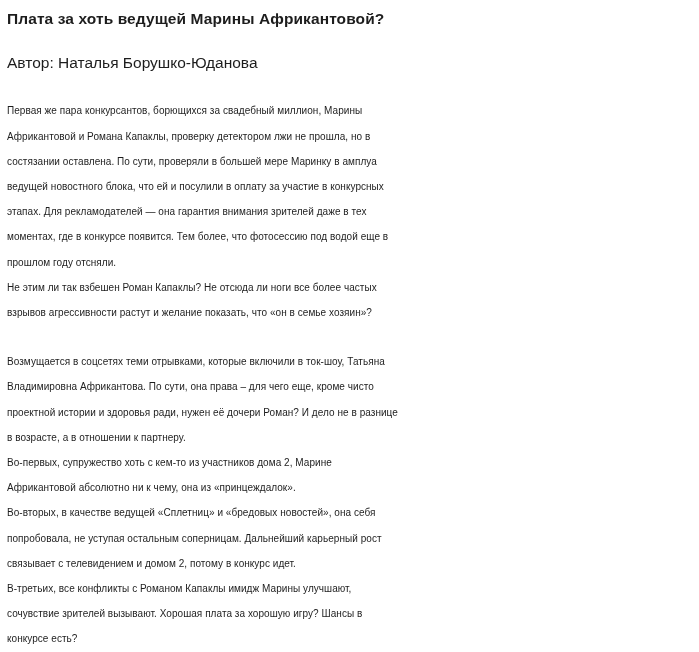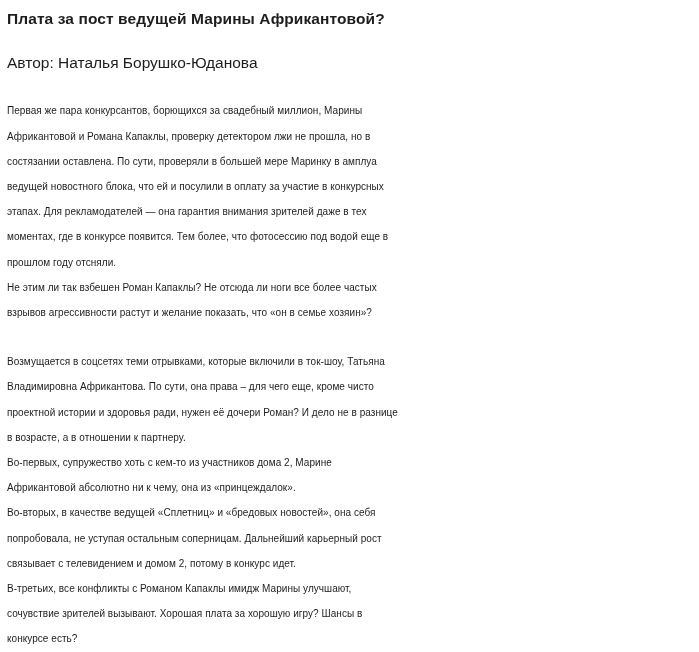--- a/index.html
+++ b/index.html
@@ -44,21 +44,21 @@
     letter-spacing: 0.05px;
   }
   .para + .para {
     margin-top: 24px;
   }
 </style>
 </head>
 <body>
 
 <main class="article">
-  <h1 class="article-title">Плата за пост ведущей Марины Африкантовой?</h1>
+  <h1 class="article-title">Плата за хоть ведущей Марины Африкантовой?</h1>
   <p class="article-byline">Автор: Наталья Борушко-Юданова</p>
   <p class="para">Первая же пара конкурсантов, борющихся за свадебный миллион, Марины
 Африкантовой и Романа Капаклы, проверку детектором лжи не прошла, но в
 состязании оставлена. По сути, проверяли в большей мере Маринку в амплуа
 ведущей новостного блока, что ей и посулили в оплату за участие в конкурсных
 этапах. Для рекламодателей — она гарантия внимания зрителей даже в тех
 моментах, где в конкурсе появится. Тем более, что фотосессию под водой еще в
 прошлом году отсняли.
 Не этим ли так взбешен Роман Капаклы? Не отсюда ли ноги все более частых
 взрывов агрессивности растут и желание показать, что «он в семье хозяин»?</p>

